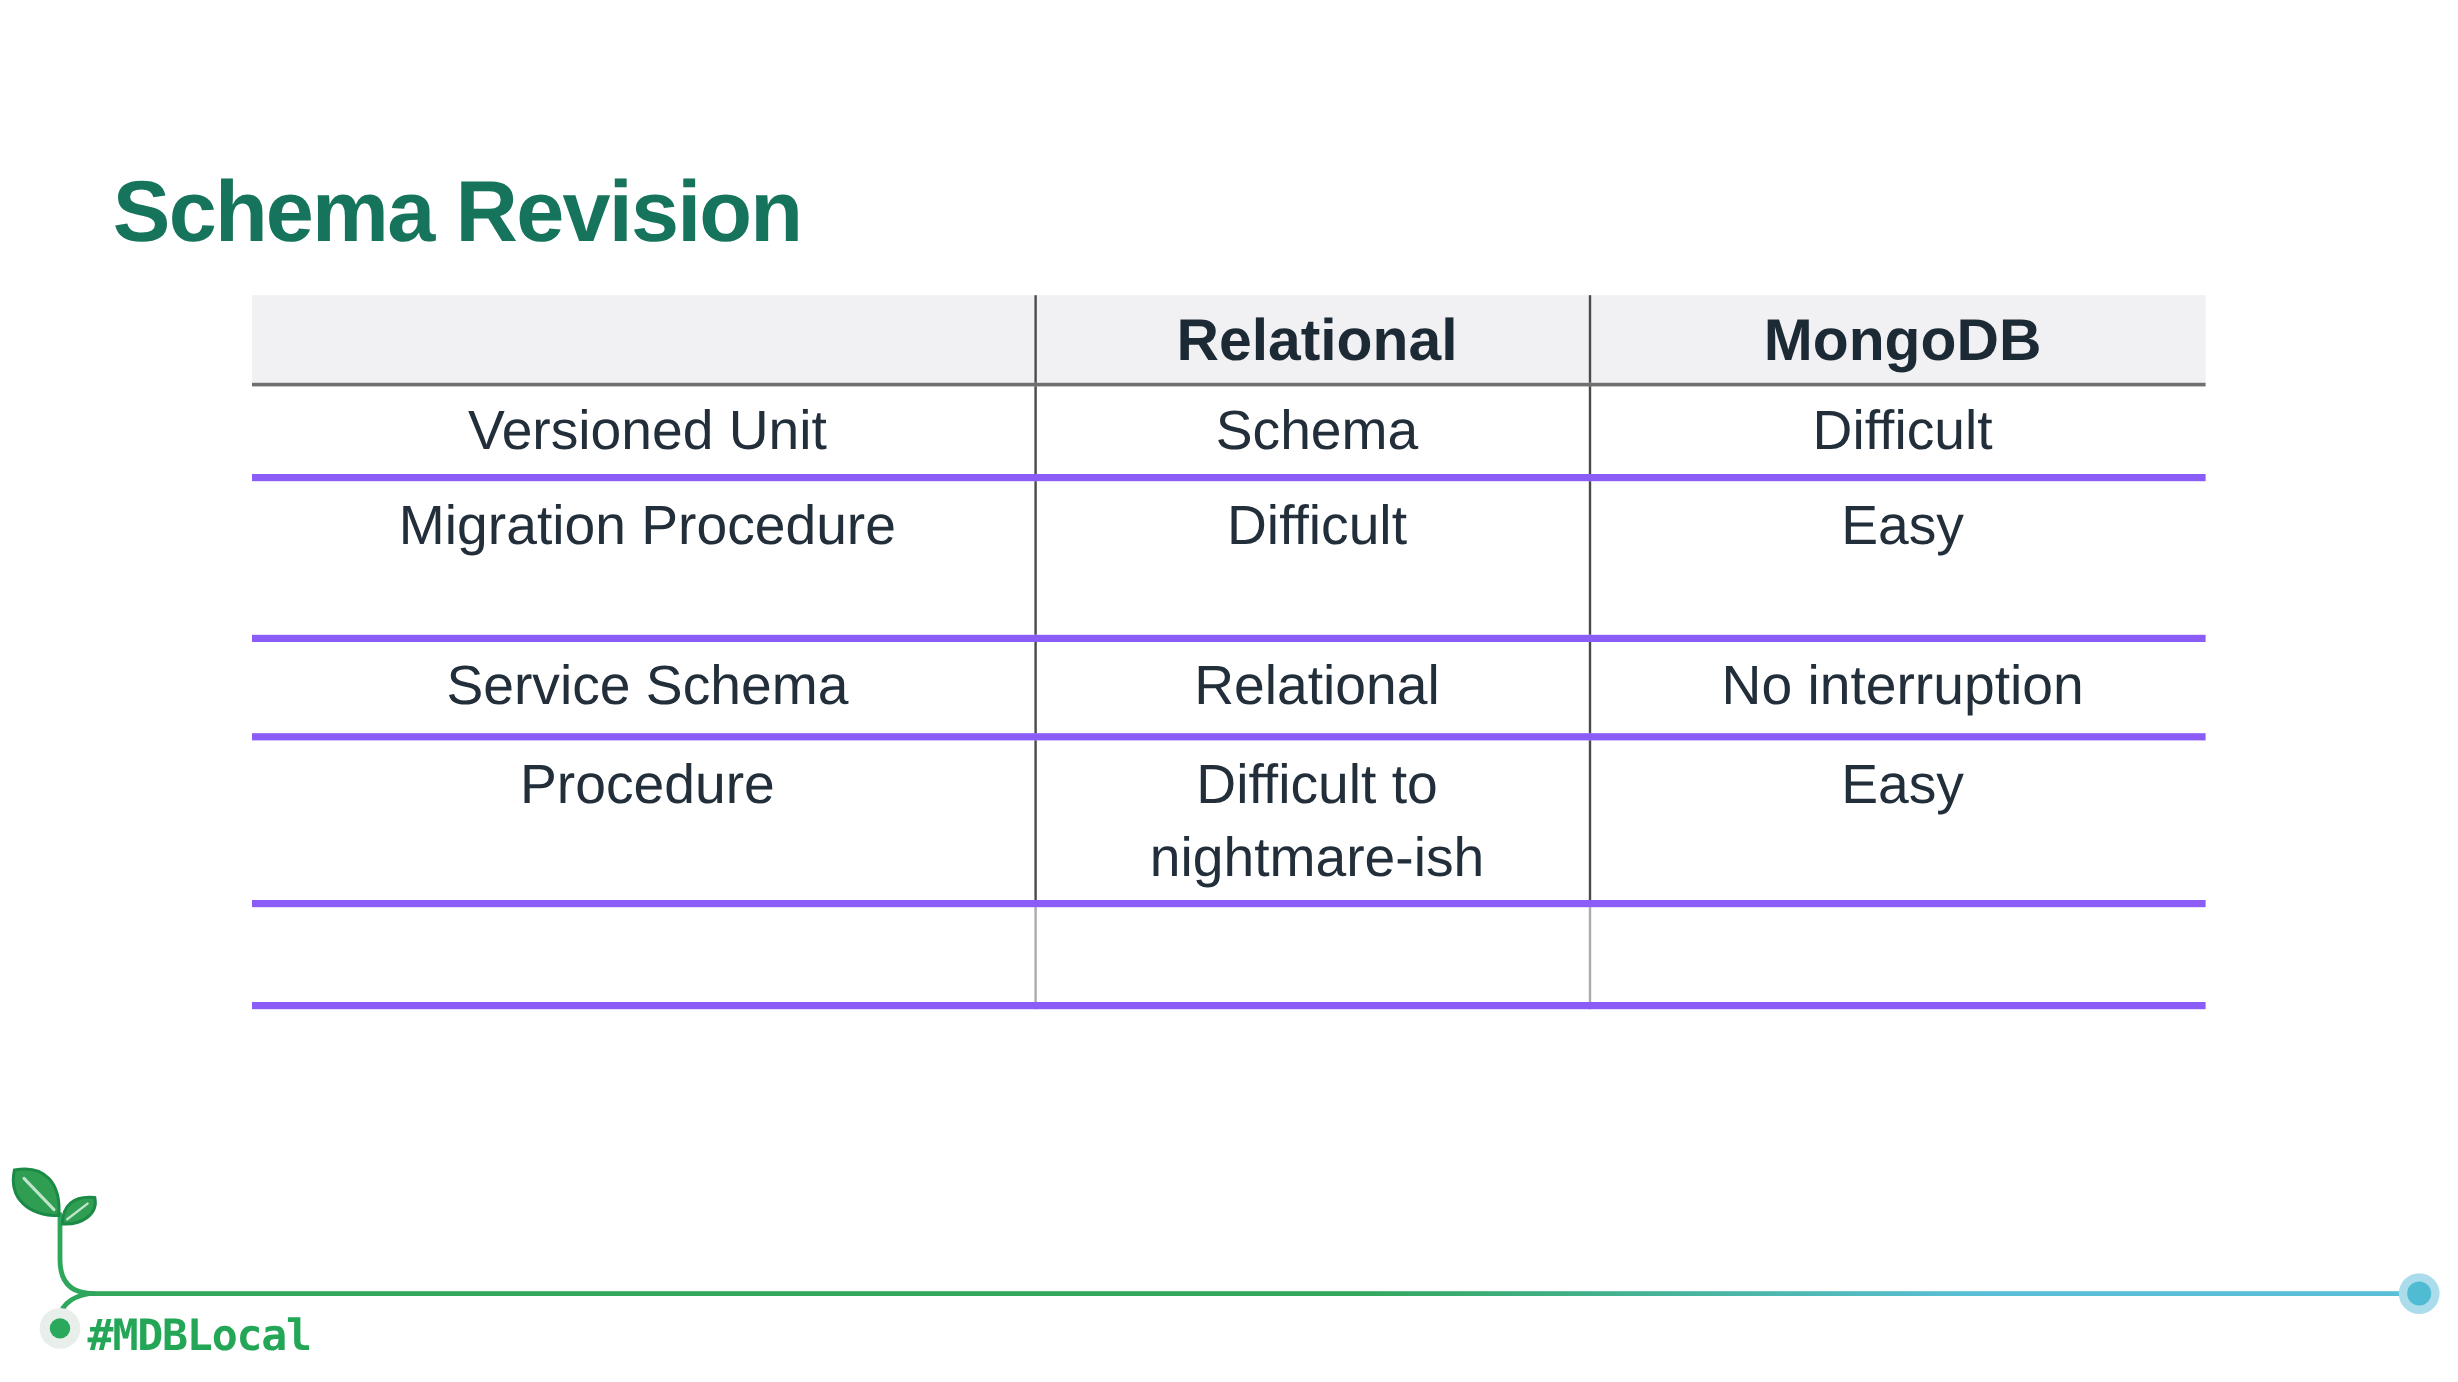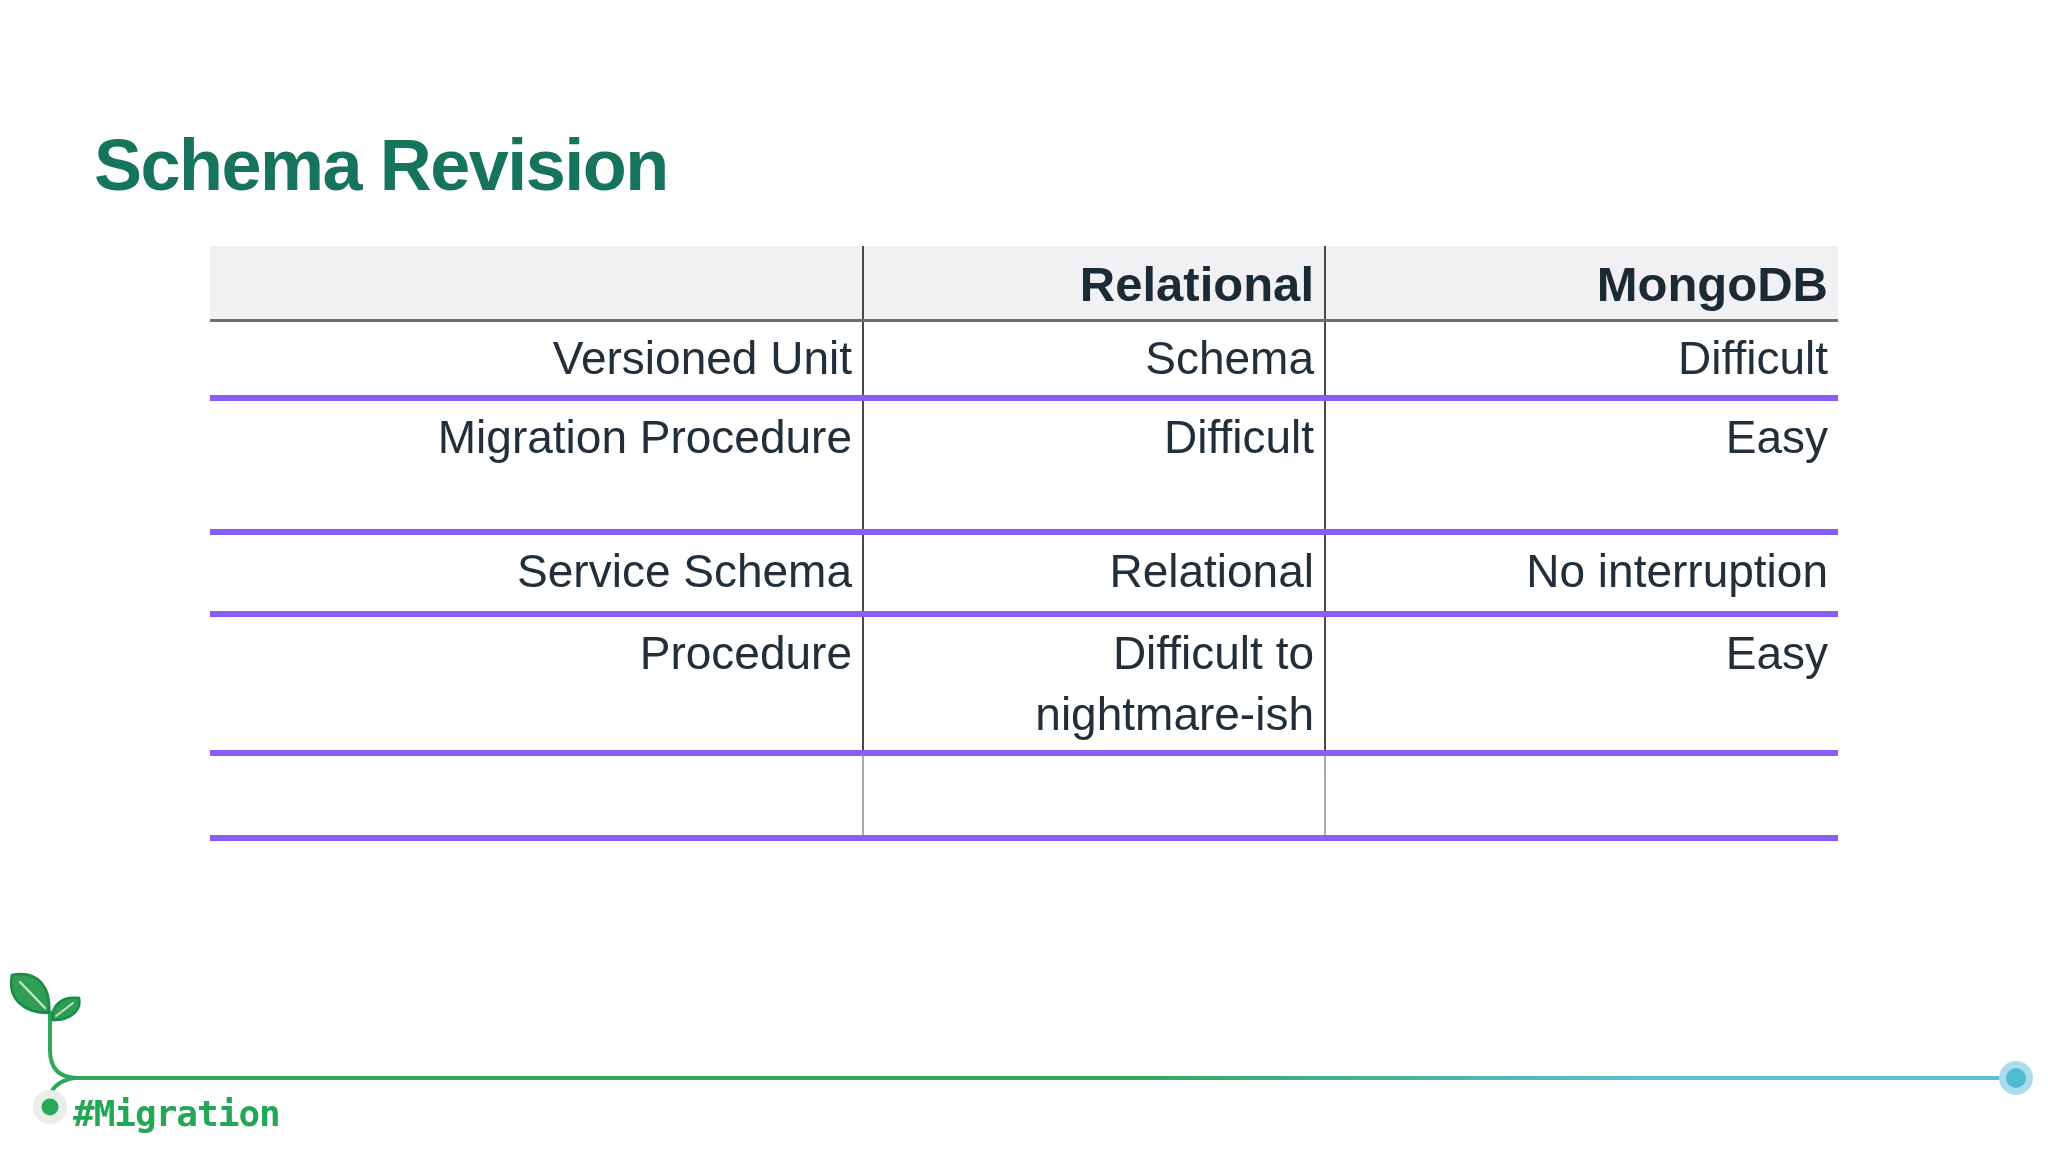--- a/index.html
+++ b/index.html
@@ -11,40 +11,40 @@
   .slide {
     position: relative;
     width: 2048px;
     height: 1152px;
     background: #ffffff;
     overflow: hidden;
   }
   .slide-title {
     position: absolute;
     left: 94px;
-    top: 124px;
+    top: 136px;
     margin: 0;
     font-size: 72px;
     font-weight: 700;
     letter-spacing: -1.5px;
     color: #17745c;
   }
   .cmp-table {
     position: absolute;
     left: 210px;
     top: 246px;
     width: 1628px;
     border-collapse: collapse;
     table-layout: fixed;
     border-bottom: 4px solid #7a7a7a;
   }
   .cmp-table th, .cmp-table td {
     padding: 6px 10px 0 17px;
     vertical-align: top;
-    text-align: right;
+    text-align: center;
     font-size: 46px;
     line-height: 61px;
     color: #222f3a;
     overflow: hidden;
     margin-left: 14px;
   }
   .cmp-table thead tr {
     height: 74px;
     background: #f1f1f3;
     border-bottom: 3px solid #6f6f6f;
@@ -158,15 +158,15 @@
       <path d="M 52 1020 C 52 1005 61 996 79 998 C 82 1012 68 1021 52 1020 Z" fill="#2f9e52" stroke="#1a8a46" stroke-width="2.5"></path>
       <path d="M 56 1016 L 73 1003" stroke="#bfe3cb" stroke-width="2" stroke-linecap="round"></path>
     </g>
 
     <g>
       <circle cx="2016" cy="1078" r="17" fill="#aadceb"></circle>
       <circle cx="2016" cy="1078" r="10" fill="#4fbcd4"></circle>
     </g>
   </svg>
 
-  <div class="hashtag">#Migration</div>
+  <div class="hashtag">#MDBLocal</div>
 
 </div>
 
 </body></html>

